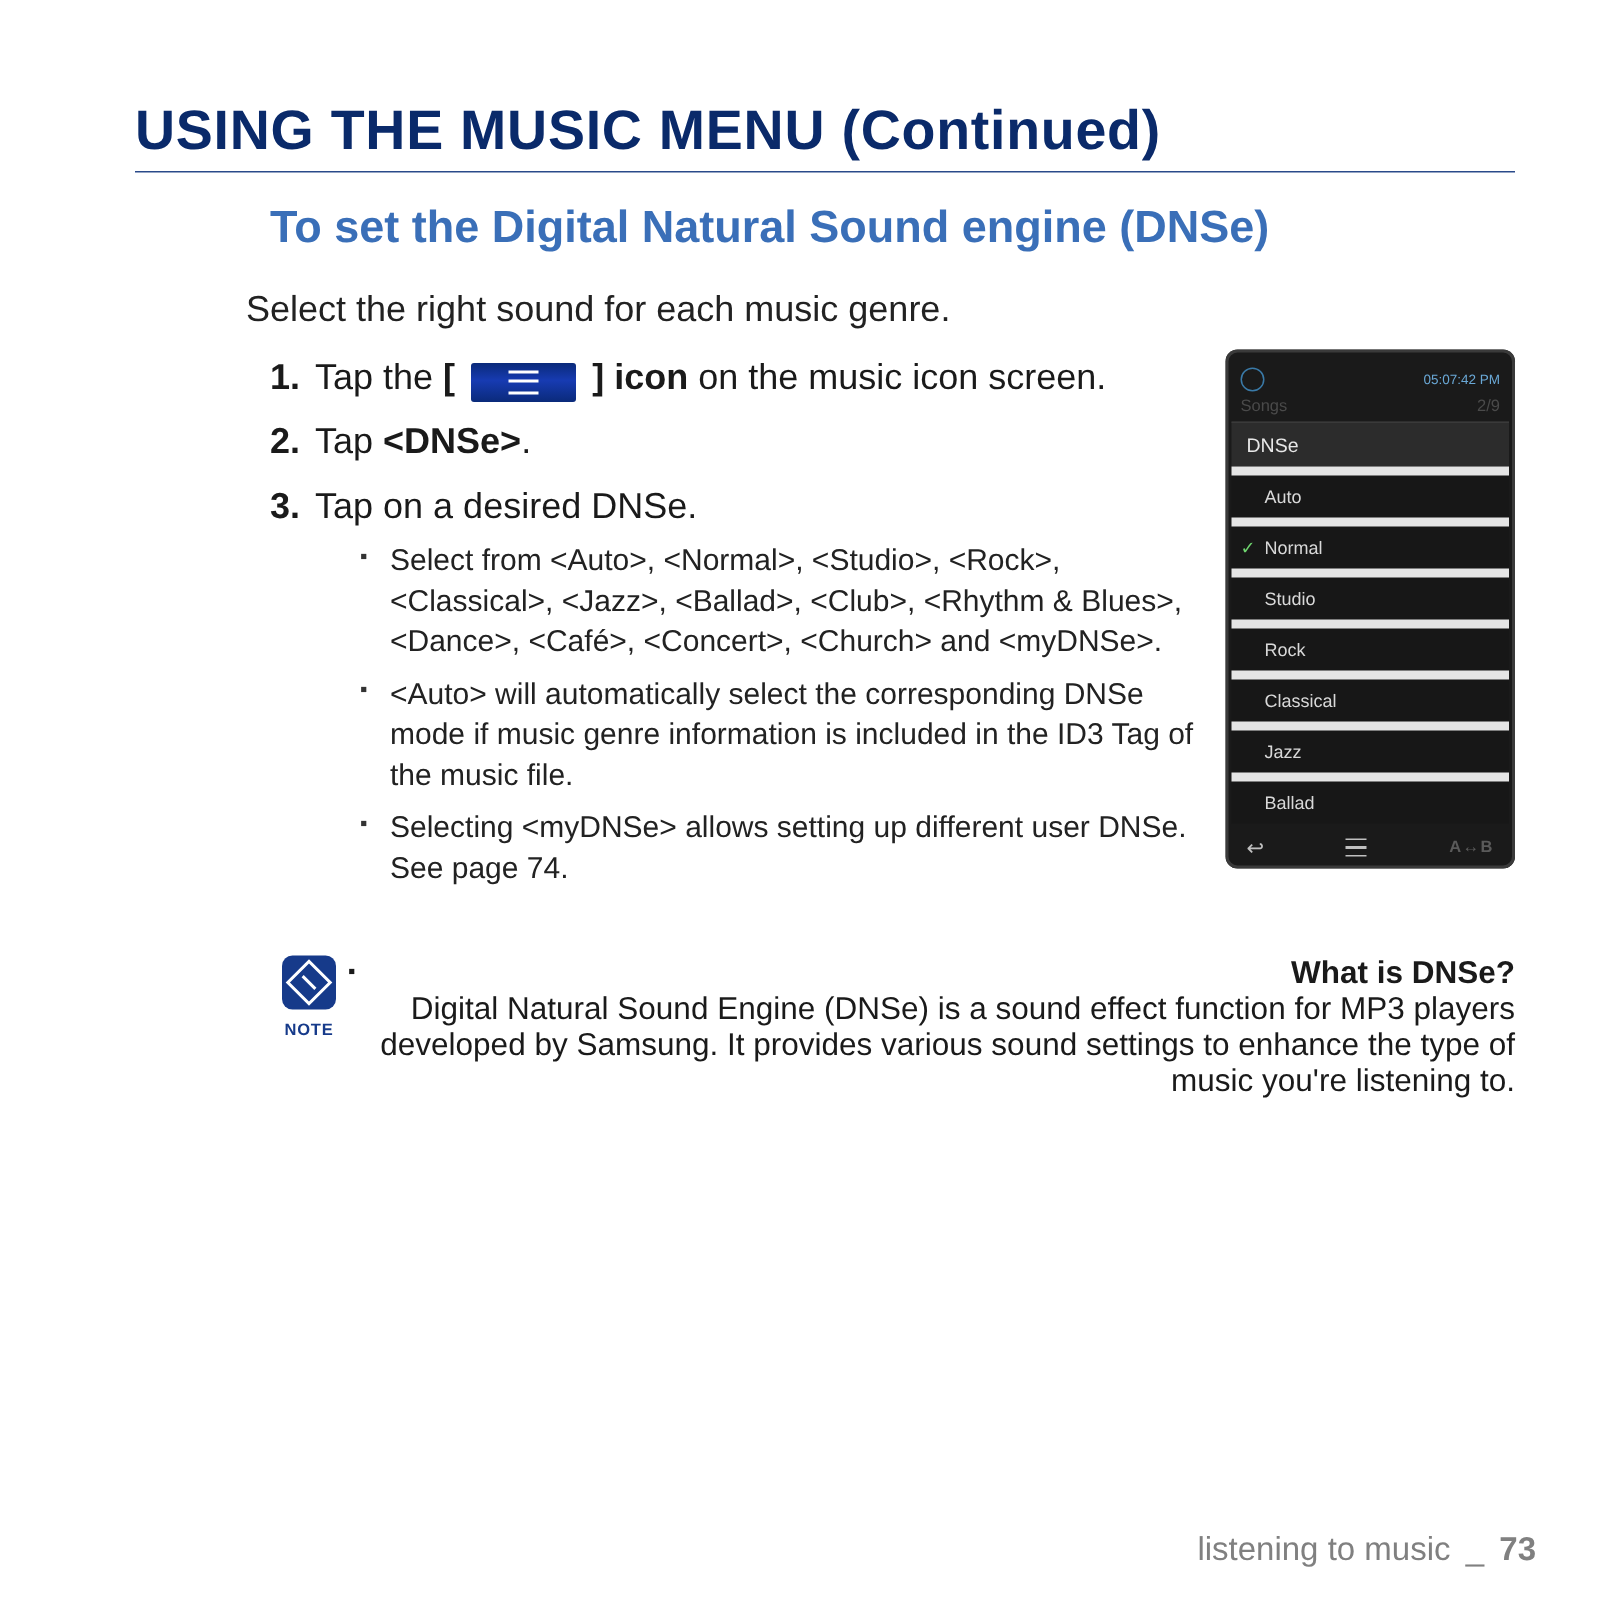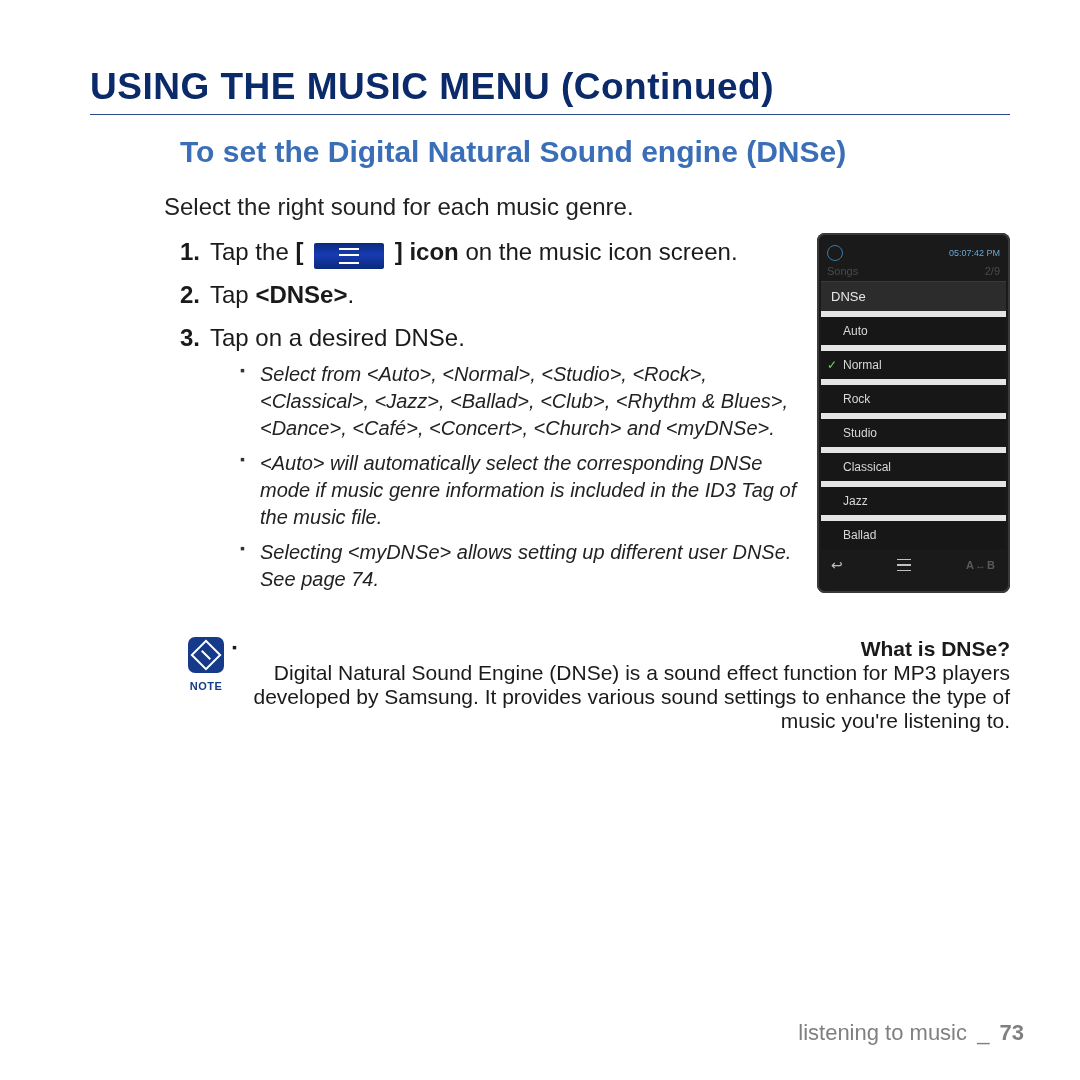--- a/index.html
+++ b/index.html
@@ -102,35 +102,34 @@
     padding: 0;
     margin: 6px 0 0 30px;
     font-size: 20px;
     color: #222;
   }
   ul.bullets > li {
     position: relative;
     padding-left: 20px;
     margin-bottom: 8px;
     line-height: 1.35;
-    font-style: italic;
   }
   ul.bullets > li::before {
     content: "▪";
     position: absolute;
     left: 0;
     top: 0;
     font-size: 14px;
     color: #333;
   }
   .device {
     width: 185px;
     background: #1a1a1a;
     border-radius: 8px;
-    padding: 10px 4px 16px 4px;
+    padding: 10px 4px 2px 4px;
     color: #cfcfcf;
     font-size: 11px;
     box-shadow: 0 0 0 2px #3a3a3a inset;
     flex: 0 0 auto;
     margin-top: 2px;
   }
   .device .statusbar {
     display: flex;
     justify-content: space-between;
     align-items: center;
@@ -299,22 +298,22 @@
         <span>05:07:42 PM</span>
       </div>
       <div class="titlebar">
         <span>Songs</span>
         <span>2/9</span>
       </div>
       <div class="panel-title">DNSe</div>
       <div id="device-list">
           <div class="item">Auto</div>
           <div class="item selected">Normal</div>
+          <div class="item">Studio</div>
           <div class="item">Rock</div>
-          <div class="item">Studio</div>
           <div class="item">Classical</div>
           <div class="item">Jazz</div>
           <div class="item">Ballad</div>
         </div>
       <div class="bottombar">
         <span>↩</span>
         <span class="ham"></span>
         <span class="ab">A↔B</span>
       </div>
     </div>

